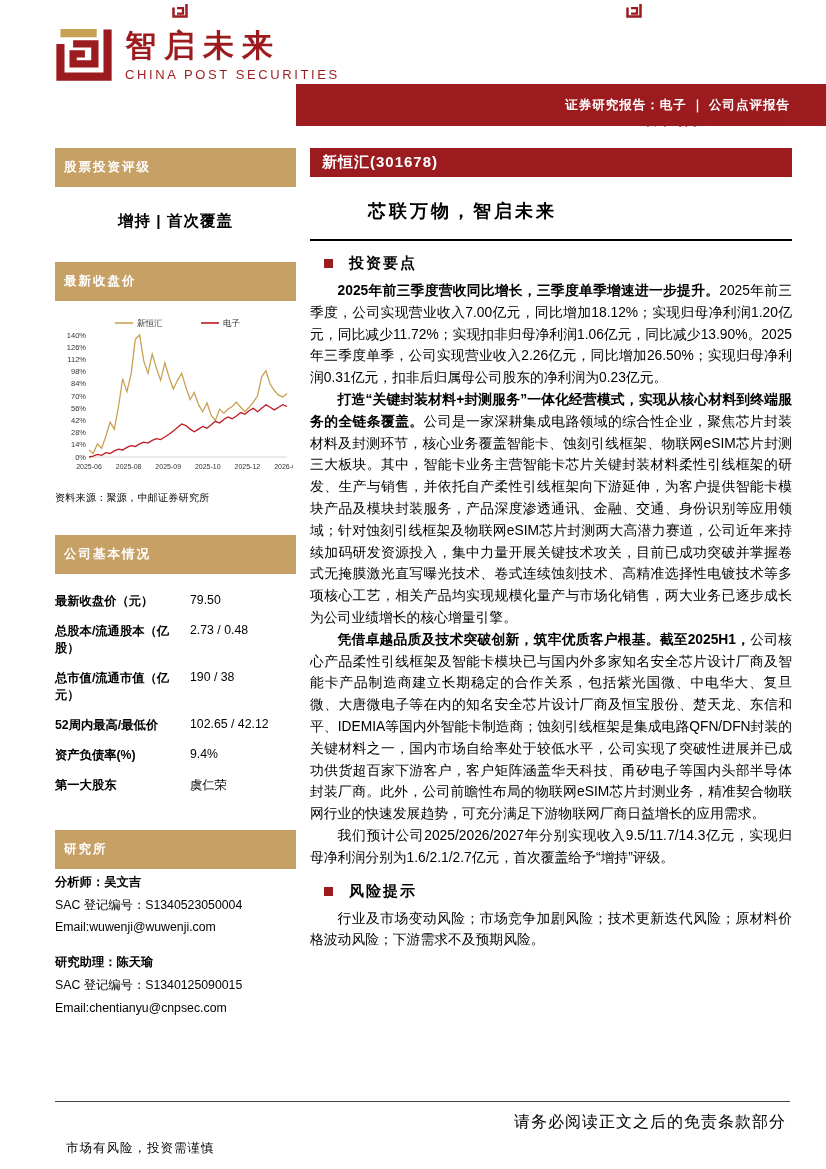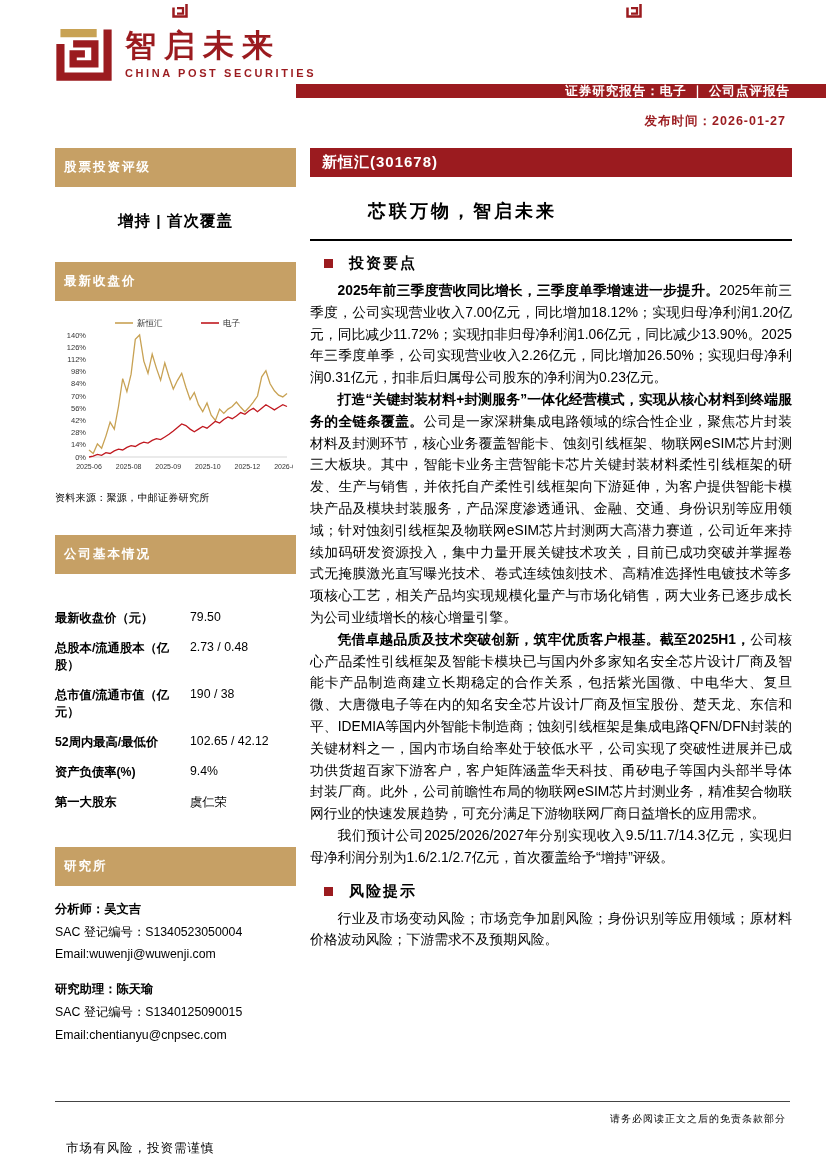--- a/index.html
+++ b/index.html
@@ -6,63 +6,63 @@
   .page {
     position:relative; width:826px; height:1169px; margin:0 auto;
     background:#ffffff; overflow:hidden;
     font-family:"Liberation Sans","DejaVu Sans",sans-serif; color:#000;
   }
   
   .top-mark { position:absolute; top:4px; }
   .logo-area { position:absolute; left:55px; top:24px; display:flex; align-items:flex-start; gap:12px; }
   .logo-mark { width:58px; height:58px; }
   .logo-cn { font-size:31px; font-weight:bold; color:#9B1B1F; letter-spacing:8px; line-height:1.15; margin-top:4px; }
-  .logo-en { font-size:11px; font-weight:bold; color:#9B1B1F; letter-spacing:2.6px; margin-top:3px; }
+  .logo-en { font-size:13px; font-weight:normal; color:#9B1B1F; letter-spacing:2.6px; margin-top:3px; }
   .top-band {
-    position:absolute; left:296px; right:0; top:84px; height:14px;
+    position:absolute; left:296px; right:0; top:84px; height:42px;
     background:#9B1B1F; color:#fff; display:flex; align-items:center; justify-content:flex-end;
     padding-right:36px; font-size:12.5px; font-weight:bold; letter-spacing:1px; box-sizing:border-box;
   }
   .publish-line {
     position:absolute; left:296px; right:0; top:110px; height:22px;
     color:#9B1B1F; display:flex; align-items:center; justify-content:flex-end;
     padding-right:40px; font-size:12.5px; font-weight:bold; letter-spacing:1px; box-sizing:border-box;text-align:right;
   }
   
   .sidebar { position:absolute; left:55px; top:148px; width:241px; }
   .tan-header {
     background:#C6A065; color:#fff; font-weight:bold; font-size:12.5px;
     padding:11px 9px; letter-spacing:2px;
   }
   .rating-value { text-align:center; font-size:15.5px; font-weight:bold; letter-spacing:1px; margin:24px 0 30px; }
   .chart-wrap { margin-top:14px; }
   .source-note { font-size:10px; margin:14px 0 30px; letter-spacing:0.3px;font-family:Liberation Serif, serif; }
-  .info-table { width:100%; border-collapse:collapse; font-size:12.3px; margin:29px 0 30px; }
+  .info-table { width:100%; border-collapse:collapse; font-size:12.3px; margin:12px 0 30px; }
   .info-table td { padding:6.5px 0; vertical-align:top; }
   .info-table td.lbl { font-weight:bold; width:56%; }
   .info-table td.val { width:44%; }
-  .research { margin-top:12px; font-size:12.3px; line-height:1.85; }
+  .research { margin-top:2px; font-size:12.3px; line-height:1.85; }
   .res-entry { margin-bottom:12px; }
   .res-role { font-weight:bold; }
   
   .main { position:absolute; left:310px; top:148px; width:482px; }
   .stock-band { background:#9B1B1F; color:#ffffff; font-weight:bold; font-size:15px; padding:5px 12px; letter-spacing:1px; }
   .headline { font-size:18px; font-weight:bold; letter-spacing:3px; margin:22px 0 16px 58px; }
   .divider { border-top:2.5px solid #000; margin-bottom:8px; }
   .section-header { display:flex; align-items:center; margin:13px 0 7px; }
   .bullet { width:9px; height:9px; background:#9B1B1F; margin:0 16px 0 14px; flex:none; }
   .section-title { font-weight:bold; font-size:15px; letter-spacing:2px; }
   .para {
     font-size:13.8px; line-height:1.58; text-align:justify; text-indent:2em; margin:0;
   }
   .para b { font-weight:bold; }
   
   .footer-line { position:absolute; left:55px; right:36px; top:1101px; border-top:1.5px solid #444; }
   .footer-left { position:absolute; left:66px; top:1140px; font-size:12.5px; letter-spacing:1px; }
-  .footer-right { position:absolute; right:40px; top:1112px; font-size:10px; letter-spacing:1px; }
+  .footer-right { position:absolute; right:40px; top:1112px; font-size:16px; letter-spacing:1px; }
 </style>
 </head>
 <body>
 
 <div class="page">
 
   <svg class="top-mark" style="left:172px;" width="16" height="14" viewBox="0 0 64 56">
     <path d="M58 0 V50 H6 V14" stroke="#9B1B1F" stroke-width="10" fill="none"></path>
     <path d="M20 16 H44 V38 H20" stroke="#9B1B1F" stroke-width="9" fill="none"></path>
   </svg>
@@ -182,20 +182,20 @@
     <p class="para"><b>2025年前三季度营收同比增长，三季度单季增速进一步提升。</b><span>2025年前三季度，公司实现营业收入7.00亿元，同比增加18.12%；实现归母净利润1.20亿元，同比减少11.72%；实现扣非归母净利润1.06亿元，同比减少13.90%。2025年三季度单季，公司实现营业收入2.26亿元，同比增加26.50%；实现归母净利润0.31亿元，扣非后归属母公司股东的净利润为0.23亿元。</span></p>
     <p class="para"><b>打造“关键封装材料+封测服务”一体化经营模式，实现从核心材料到终端服务的全链条覆盖。</b><span>公司是一家深耕集成电路领域的综合性企业，聚焦芯片封装材料及封测环节，核心业务覆盖智能卡、蚀刻引线框架、物联网eSIM芯片封测三大板块。其中，智能卡业务主营智能卡芯片关键封装材料柔性引线框架的研发、生产与销售，并依托自产柔性引线框架向下游延伸，为客户提供智能卡模块产品及模块封装服务，产品深度渗透通讯、金融、交通、身份识别等应用领域；针对蚀刻引线框架及物联网eSIM芯片封测两大高潜力赛道，公司近年来持续加码研发资源投入，集中力量开展关键技术攻关，目前已成功突破并掌握卷式无掩膜激光直写曝光技术、卷式连续蚀刻技术、高精准选择性电镀技术等多项核心工艺，相关产品均实现规模化量产与市场化销售，两大业务已逐步成长为公司业绩增长的核心增量引擎。</span></p>
     <p class="para"><b>凭借卓越品质及技术突破创新，筑牢优质客户根基。截至2025H1，</b><span>公司核心产品柔性引线框架及智能卡模块已与国内外多家知名安全芯片设计厂商及智能卡产品制造商建立长期稳定的合作关系，包括紫光国微、中电华大、复旦微、大唐微电子等在内的知名安全芯片设计厂商及恒宝股份、楚天龙、东信和平、IDEMIA等国内外智能卡制造商；蚀刻引线框架是集成电路QFN/DFN封装的关键材料之一，国内市场自给率处于较低水平，公司实现了突破性进展并已成功供货超百家下游客户，客户矩阵涵盖华天科技、甬矽电子等国内头部半导体封装厂商。此外，公司前瞻性布局的物联网eSIM芯片封测业务，精准契合物联网行业的快速发展趋势，可充分满足下游物联网厂商日益增长的应用需求。</span></p>
 
     <p class="para"><span>我们预计公司2025/2026/2027年分别实现收入9.5/11.7/14.3亿元，实现归母净利润分别为1.6/2.1/2.7亿元，首次覆盖给予“增持”评级。</span></p>
 
     <div class="section-header">
       <span class="bullet"></span>
       <span class="section-title">风险提示</span>
     </div>
-    <p class="para"><span>行业及市场变动风险；市场竞争加剧风险；身份识别等应用领域；原材料价格波动风险；下游需求不及预期风险。</span></p>
+    <p class="para"><span>行业及市场变动风险；市场竞争加剧风险；技术更新迭代风险；原材料价格波动风险；下游需求不及预期风险。</span></p>
   </main>
 
   <div class="footer-line"></div>
   <div class="footer-left">市场有风险，投资需谨慎</div>
   <div class="footer-right">请务必阅读正文之后的免责条款部分</div>
 
 </div>
 
 </body></html>

